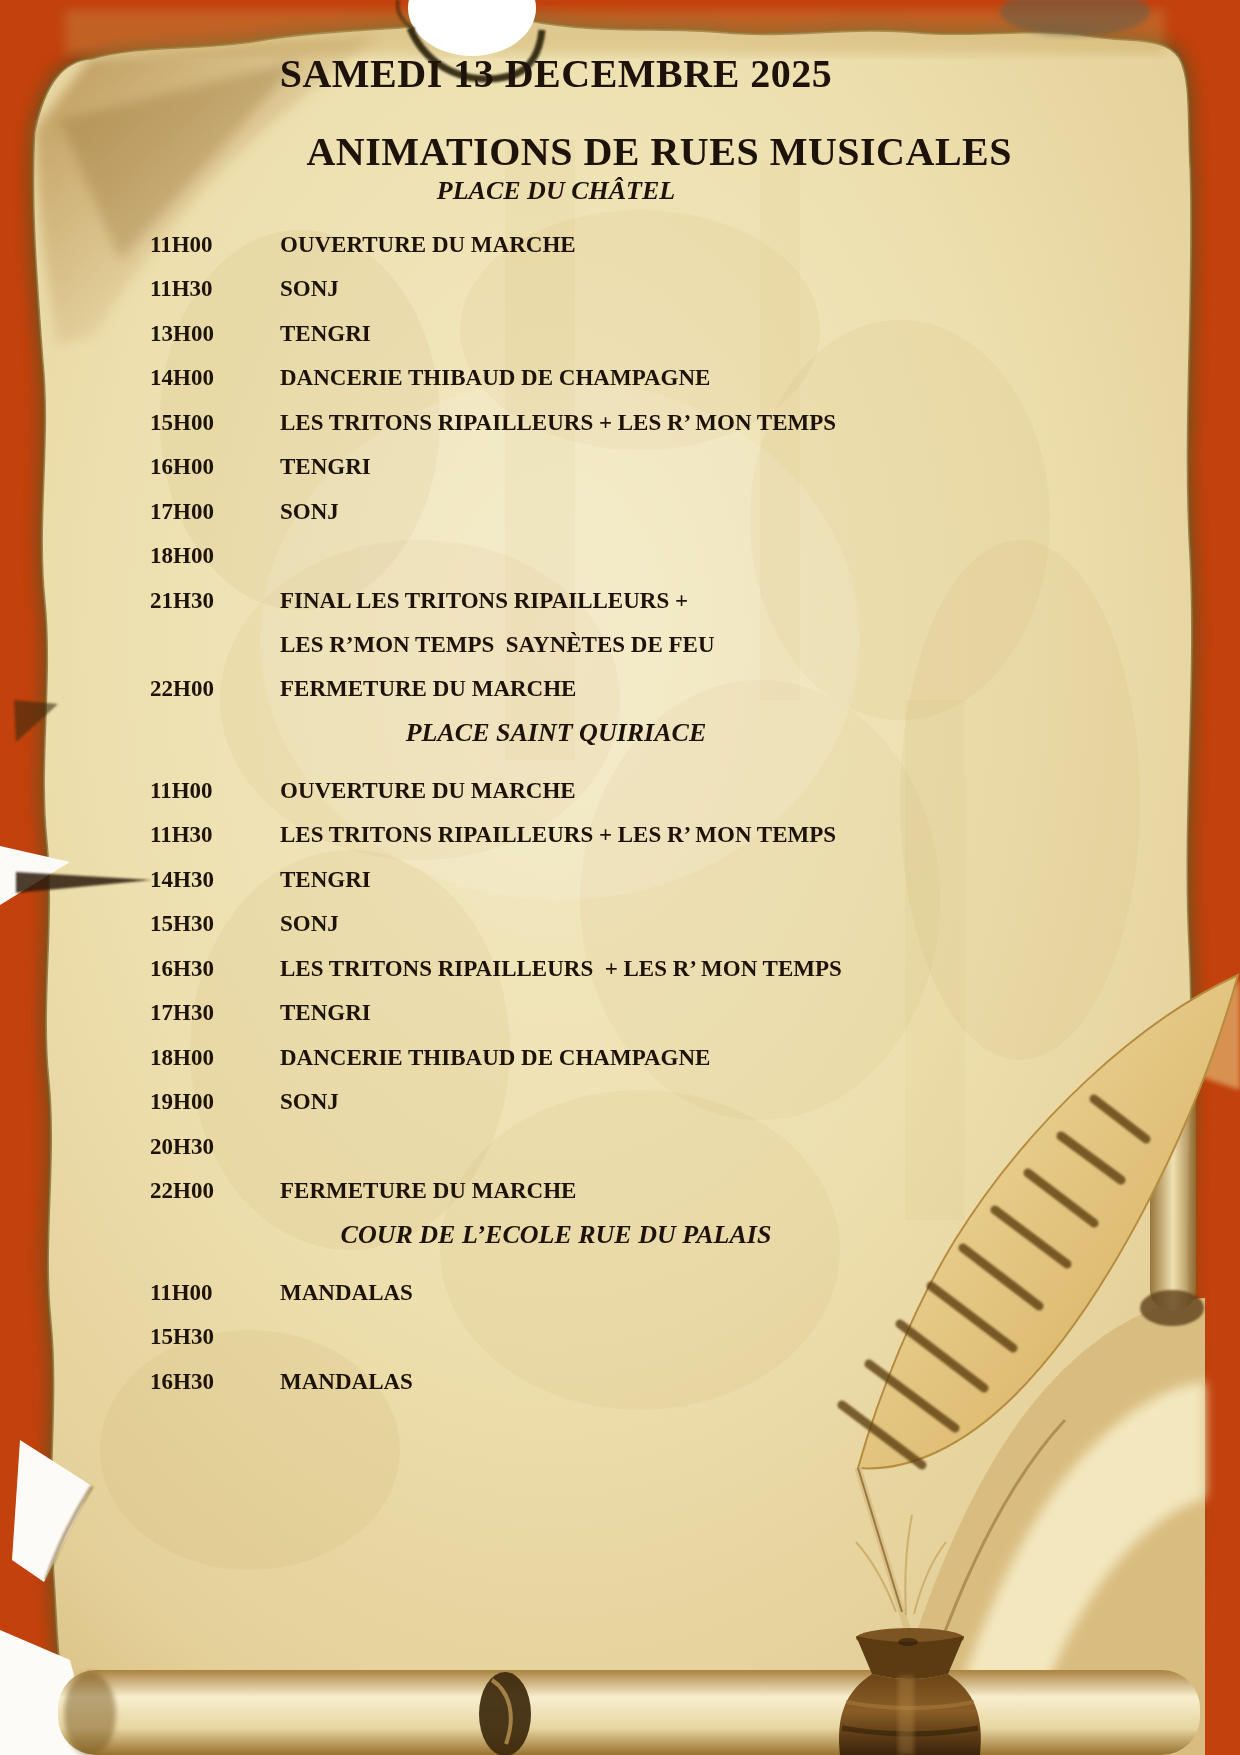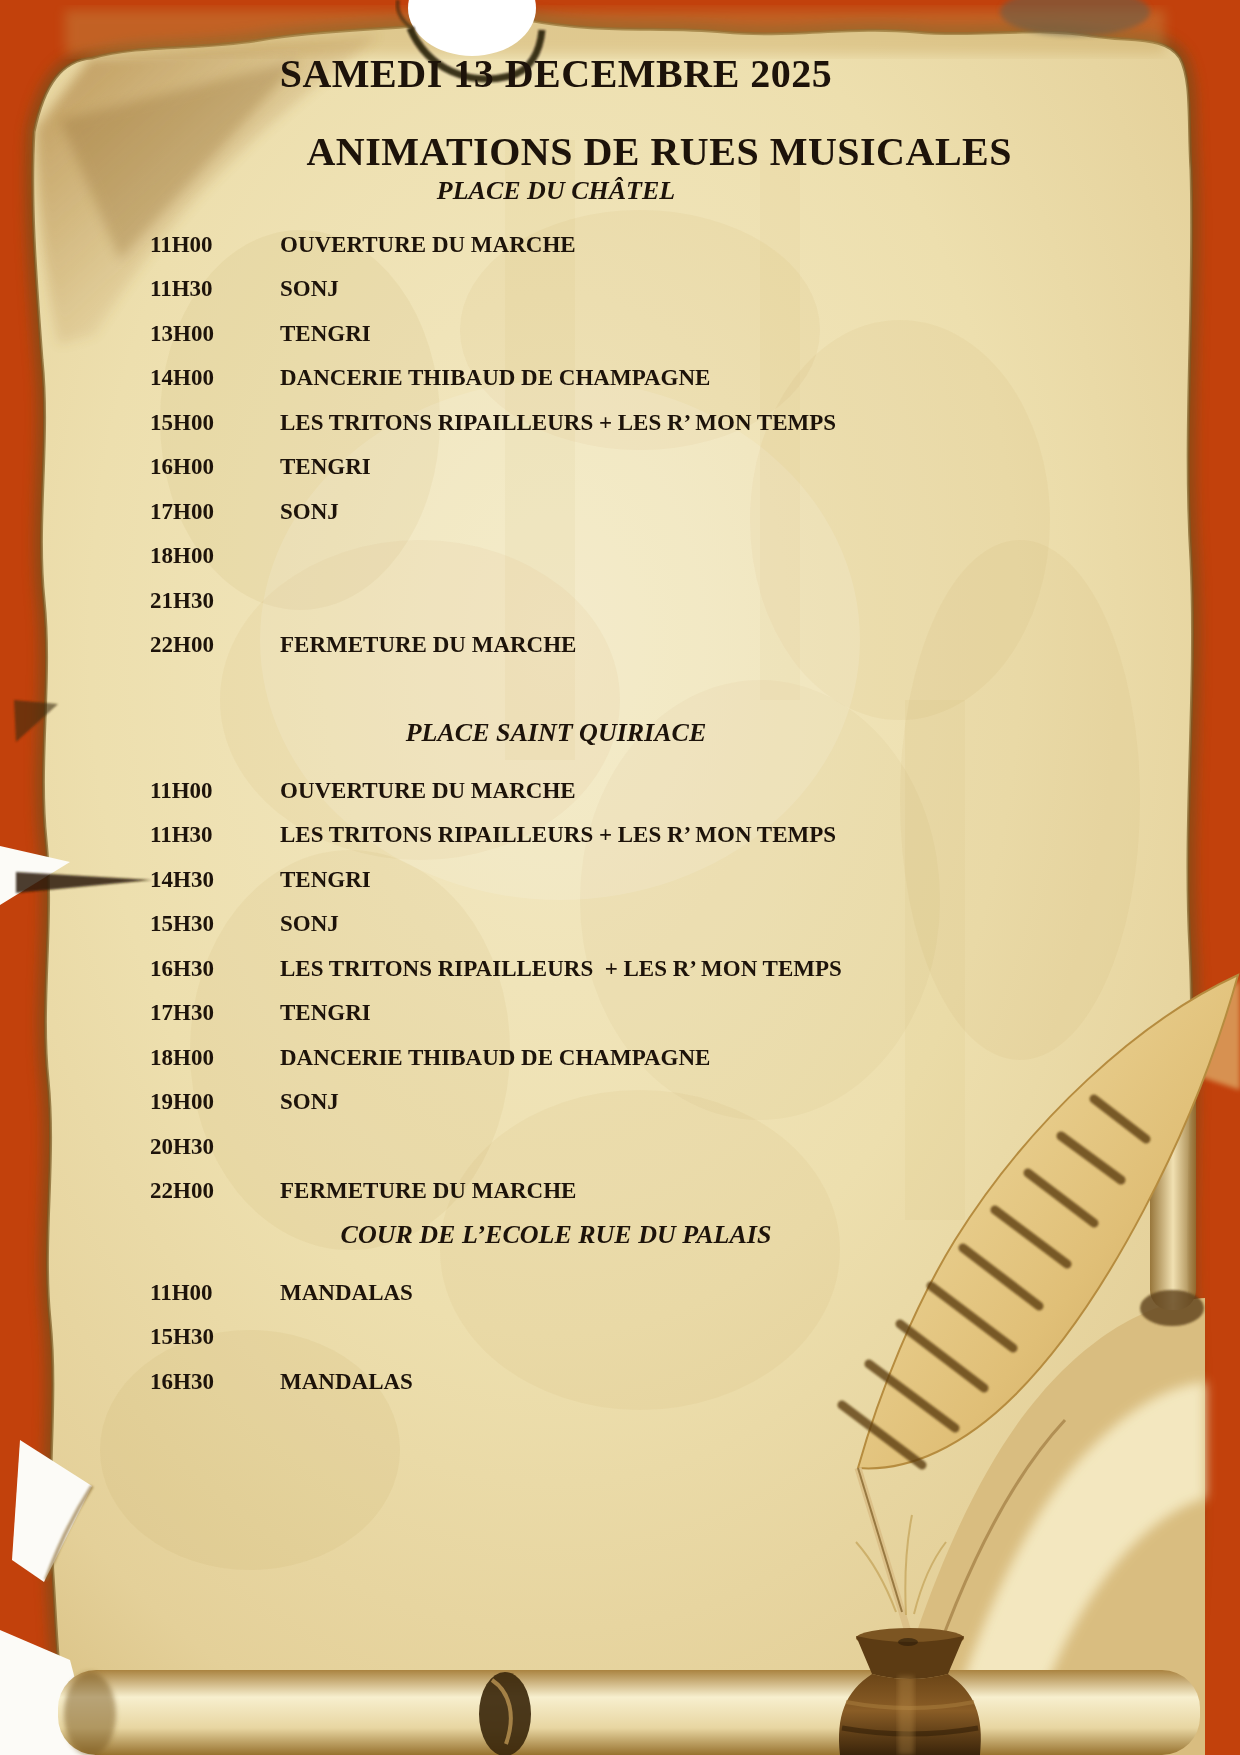--- a/index.html
+++ b/index.html
@@ -211,20 +211,25 @@
         </div>
         <div class="row">
           <span class="time">17H00</span>
           <span class="label">SONJ</span>
         </div>
         <div class="row">
           <span class="time">18H00</span>
         </div>
         <div class="row">
           <span class="time">21H30</span>
+          <span class="label">FINAL LES TRITONS RIPAILLEURS +</span>
+        </div>
+        <div class="row">
+          <span class="time"></span>
+          <span class="label">LES R’MON TEMPS  SAYNÈTES DE FEU</span>
         </div>
         <div class="row">
           <span class="time">22H00</span>
           <span class="label">FERMETURE DU MARCHE</span>
         </div>
       </div>
 
       <div class="sec-header" id="hdr2">PLACE SAINT QUIRIACE</div>
 
       <div class="rows" id="rows2">

